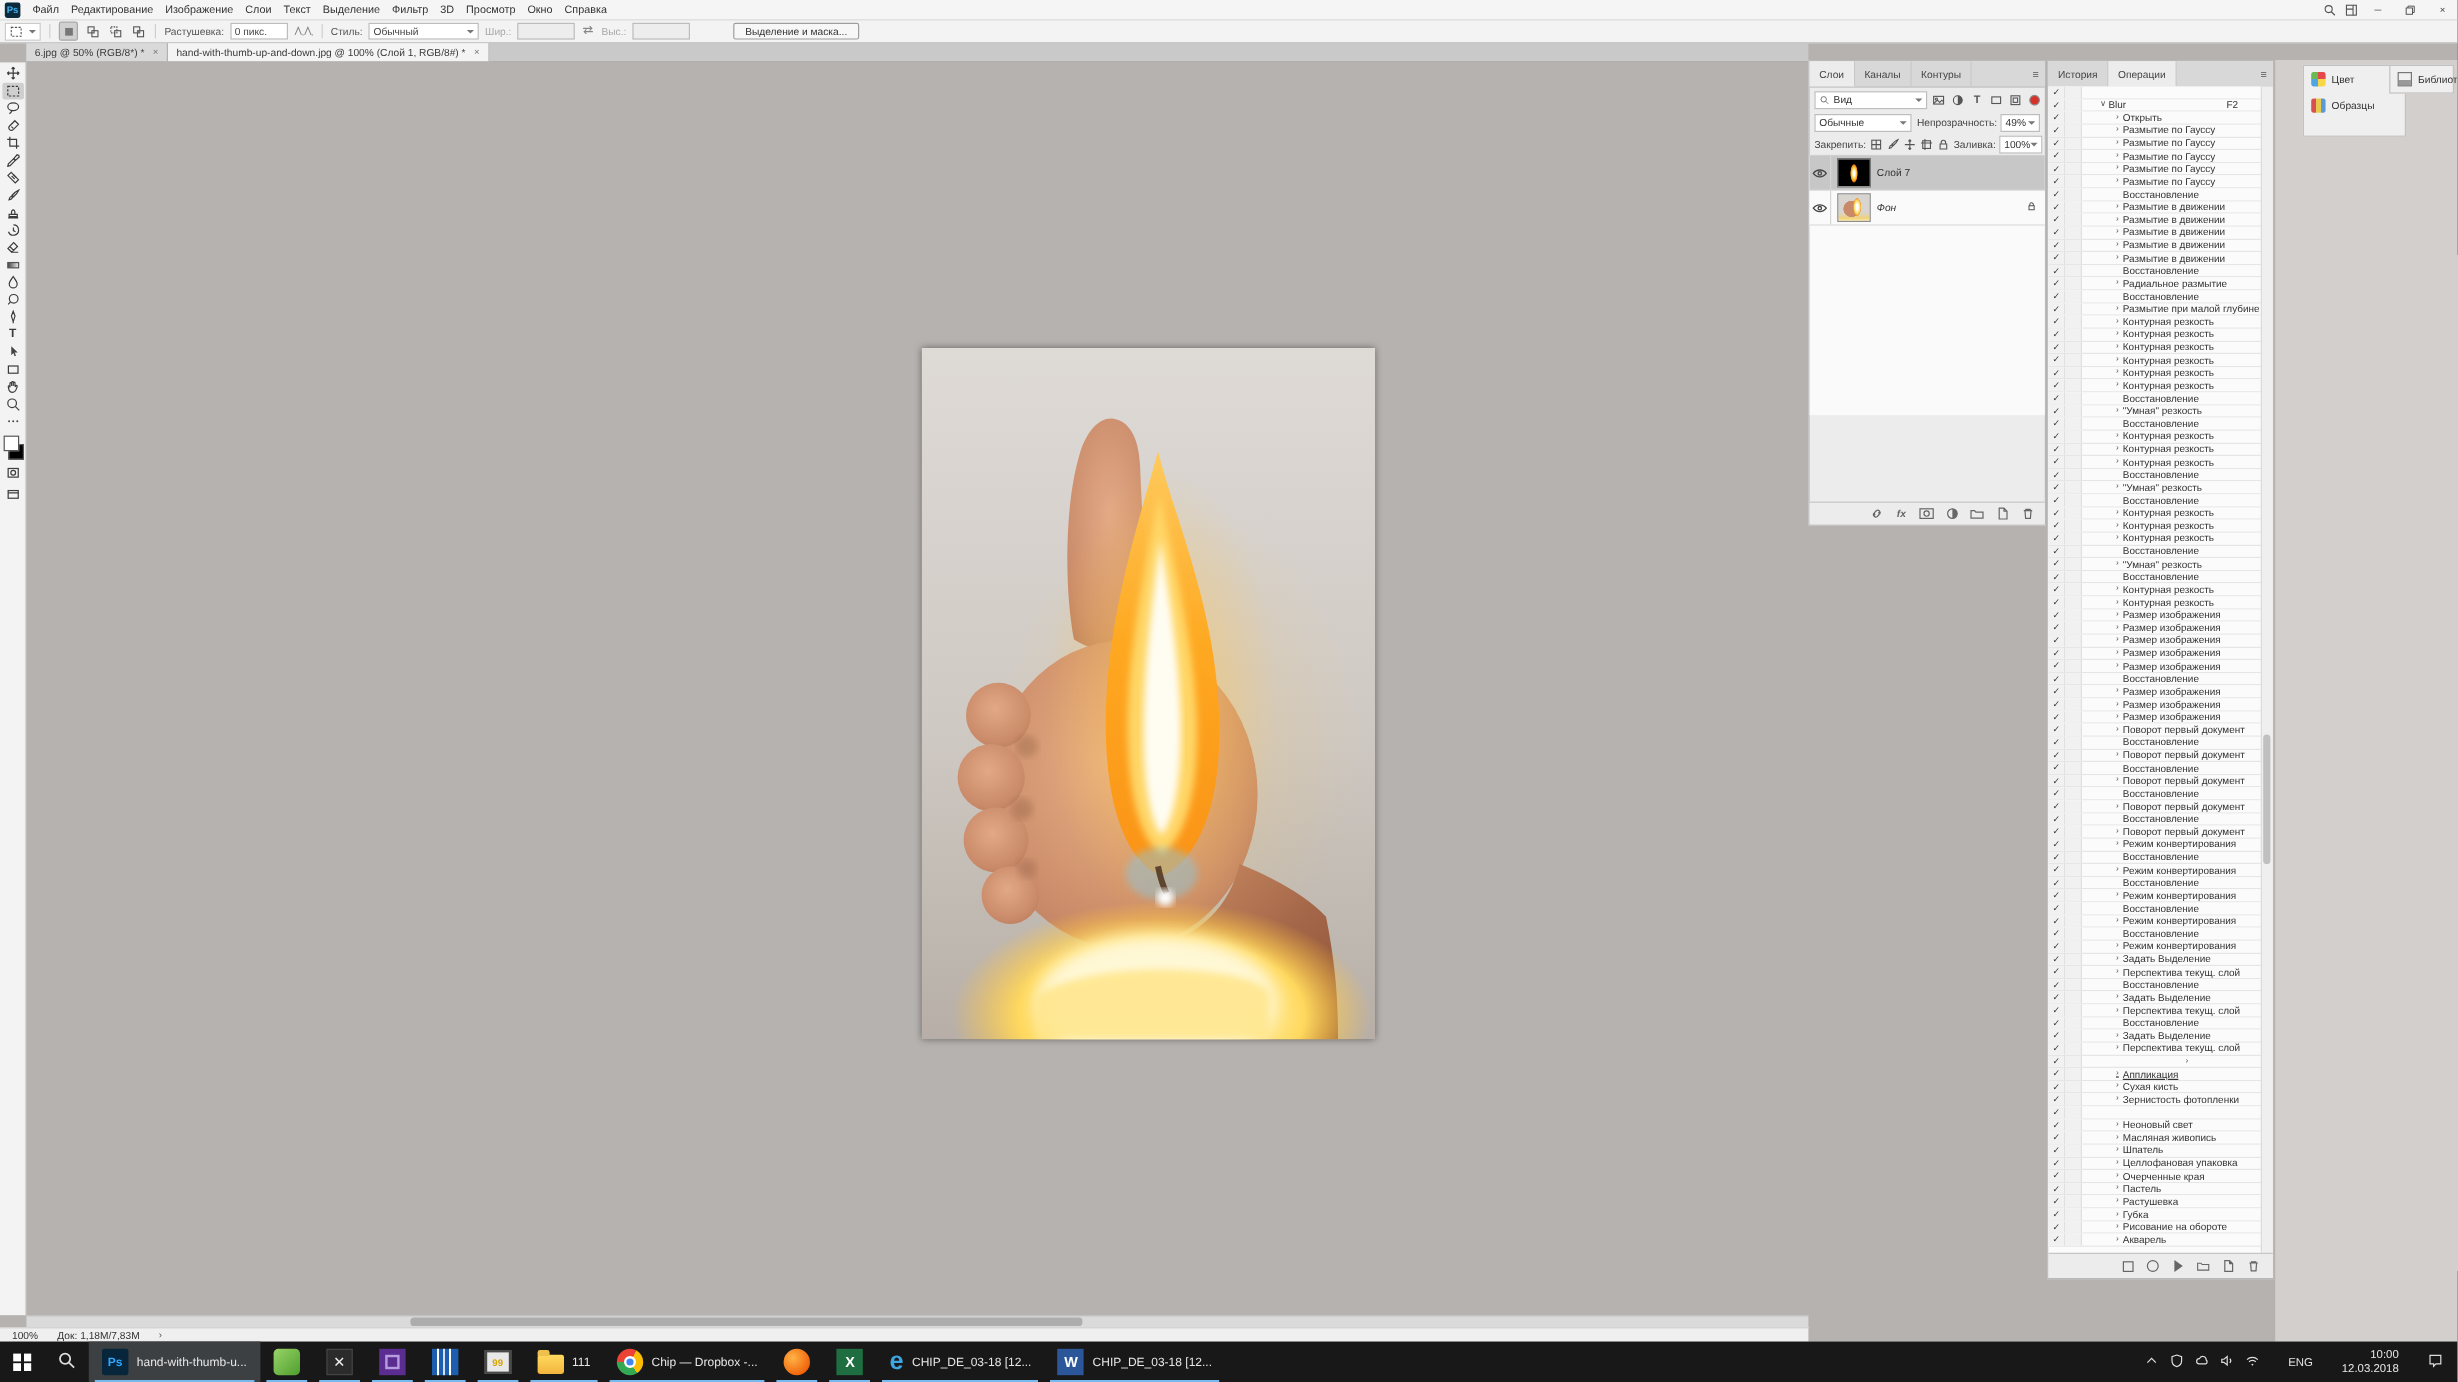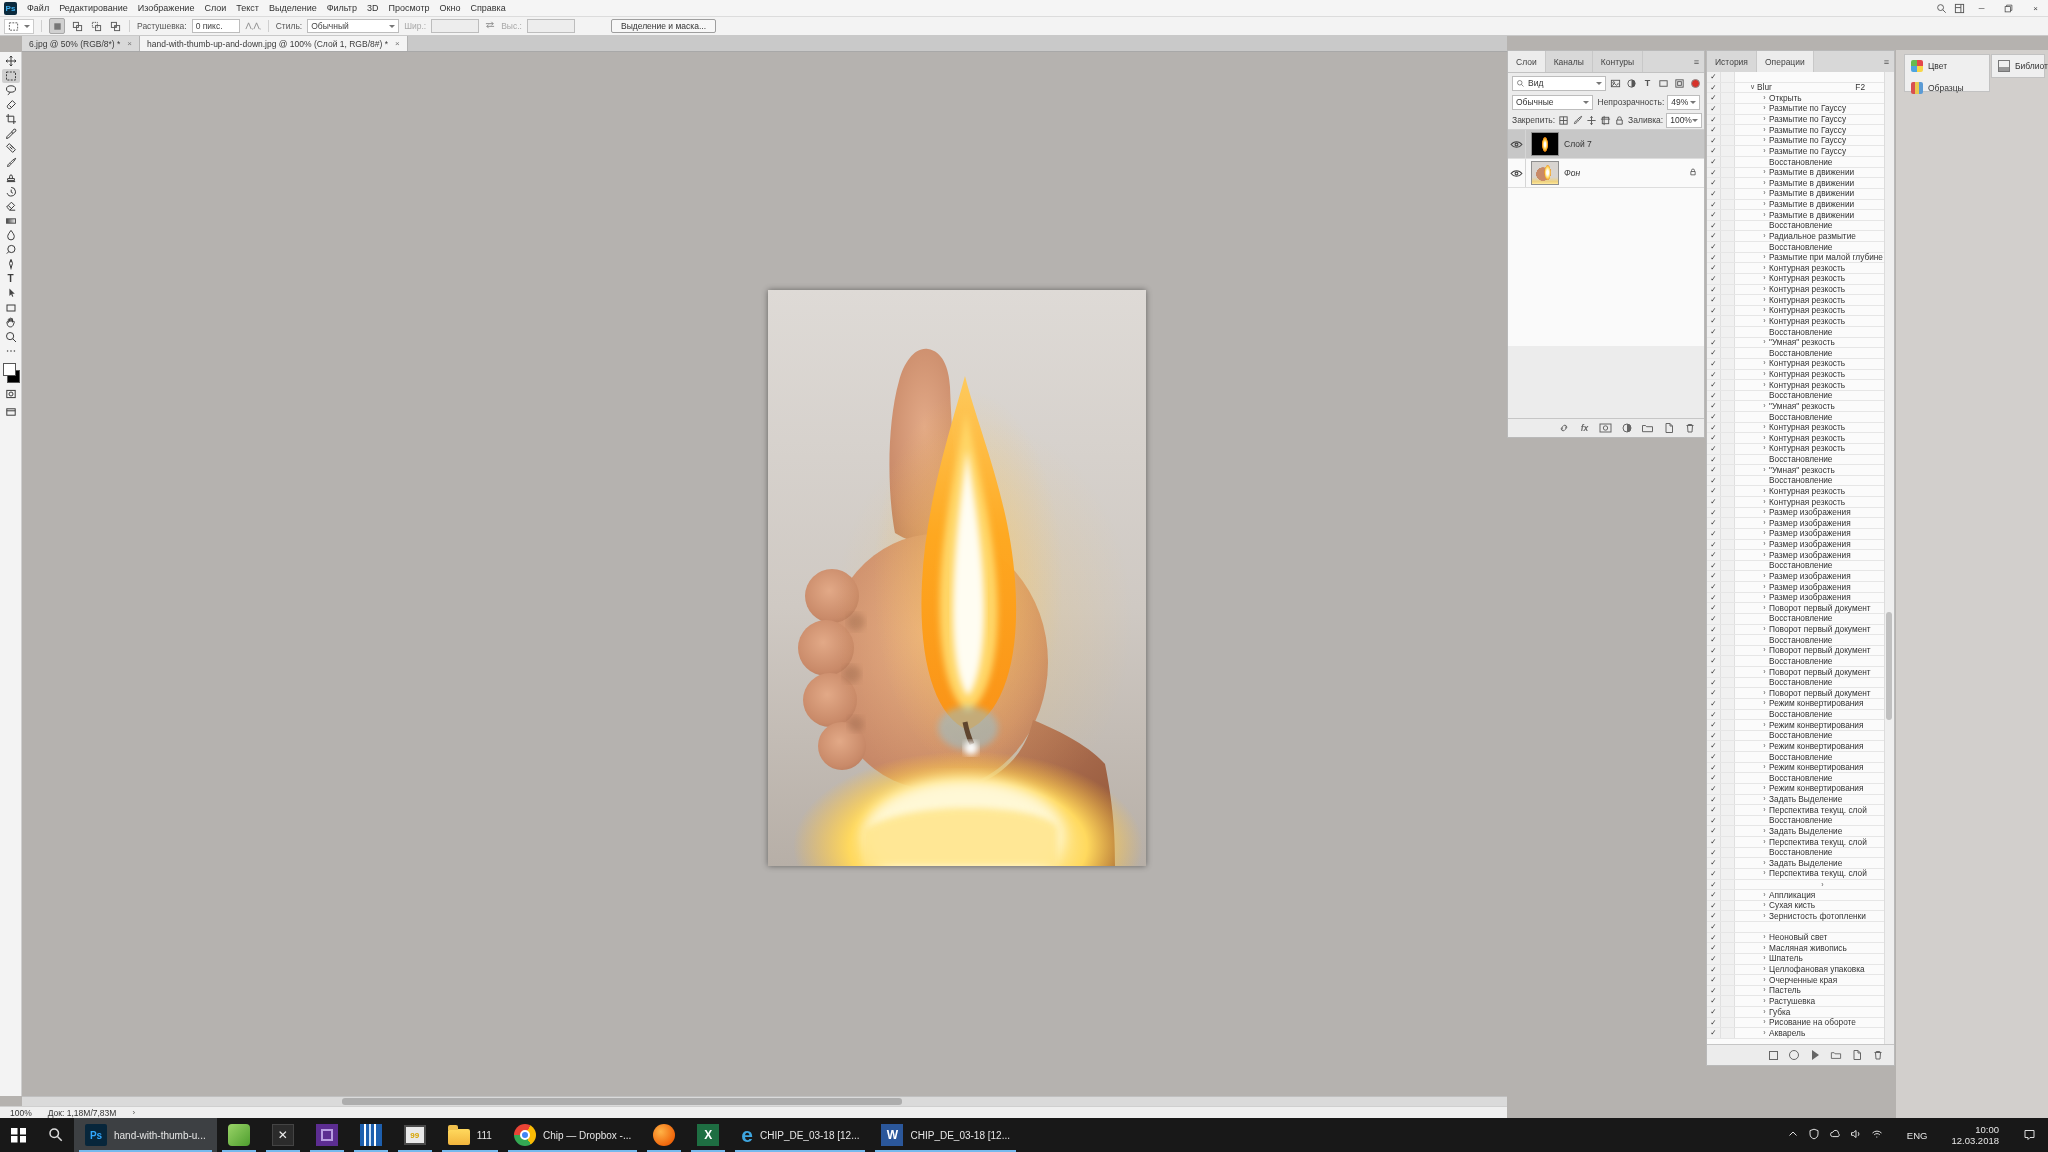--- a/index.html
+++ b/index.html
@@ -1268,21 +1268,21 @@
           <span class="acheck">✓</span>
           <span class="adlg"></span>
           <span class="abody" style="padding-left: 25px; flex-direction: column;">
             <span class="aexp">›</span>
             <span>Цветные карандаши</span>
           </span>
         </div>
         <div class="arow">
           <span class="acheck">✓</span>
           <span class="adlg"></span>
-          <span class="abody" style="padding-left: 25px;">
+          <span class="abody" style="padding-left: 25px; text-decoration: underline;">
             <span class="aexp">›</span>
             <span>Аппликация</span>
           </span>
         </div>
         <div class="arow">
           <span class="acheck">✓</span>
           <span class="adlg"></span>
           <span class="abody" style="padding-left: 25px;">
             <span class="aexp">›</span>
             <span>Сухая кисть</span>
@@ -1410,21 +1410,21 @@
         </span>
       <span class="fic">
         <svg width="12" height="12" viewBox="0 0 12 12">
             <path d="M2.5 3.5h7M4.2 3.5v-1h3.6v1M3.5 3.5l.5 6.5h4l.5-6.5"></path>
           </svg>
         </span>
     </div>
   </div>
 
   <div class="dock">
-    <div class="dockcard" style="left:8px;top:4px;width:86px;height:38px" id="dock-group-1">
+    <div class="dockcard" style="left:23px;top:4px;width:86px;height:60px" id="dock-group-1">
         <div class="dockitem">
           <span class="ic-color"></span>
           <span>Цвет</span>
         </div>
         <div class="dockitem">
           <span class="ic-swatch"></span>
           <span>Образцы</span>
         </div>
       </div>
     <div class="dockcard" style="left:95px;top:4px;width:54px;height:24px" id="dock-group-2">

